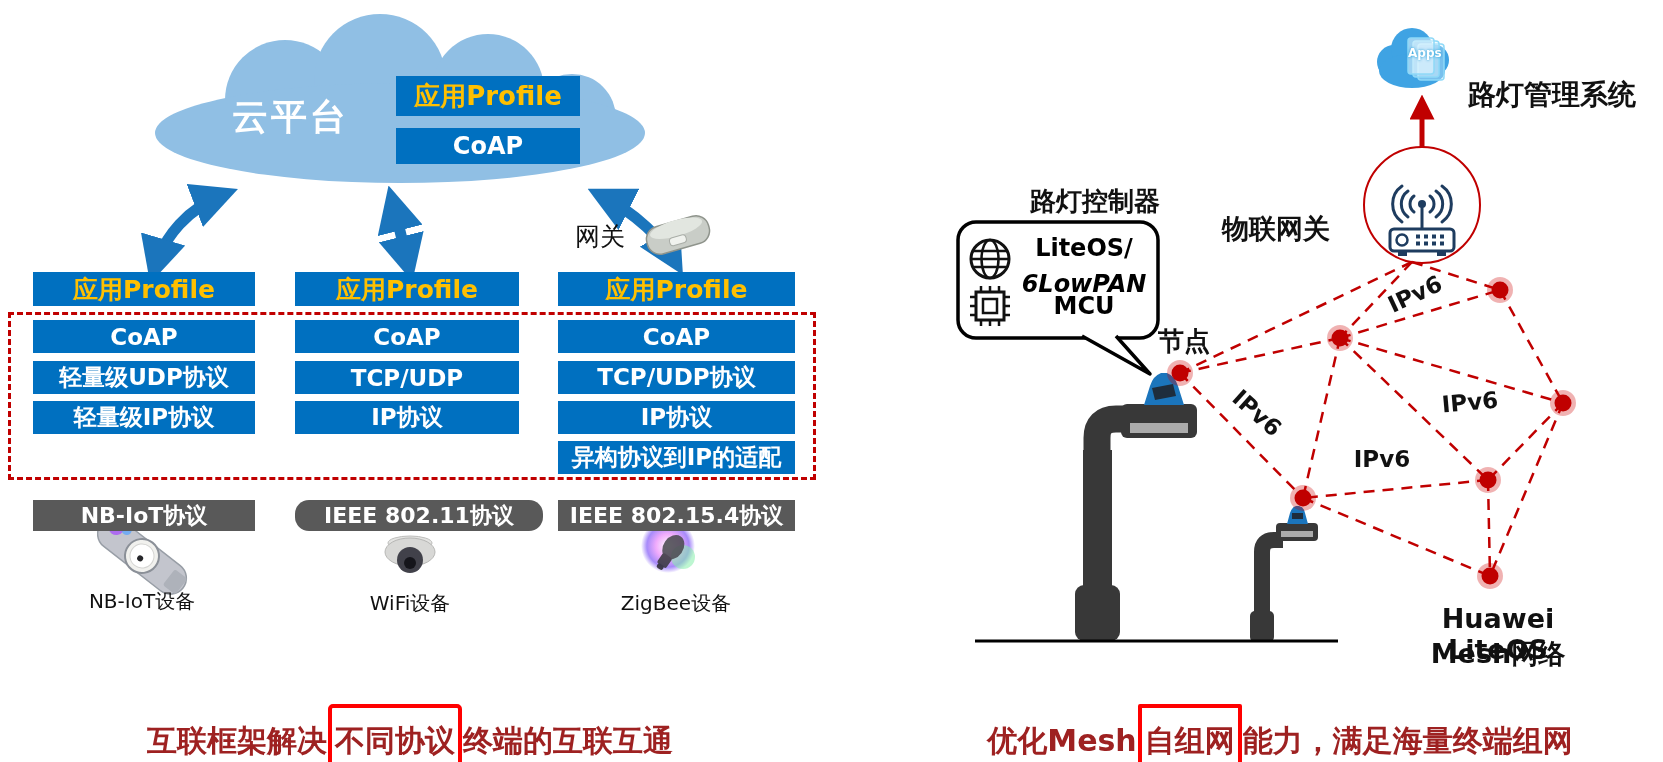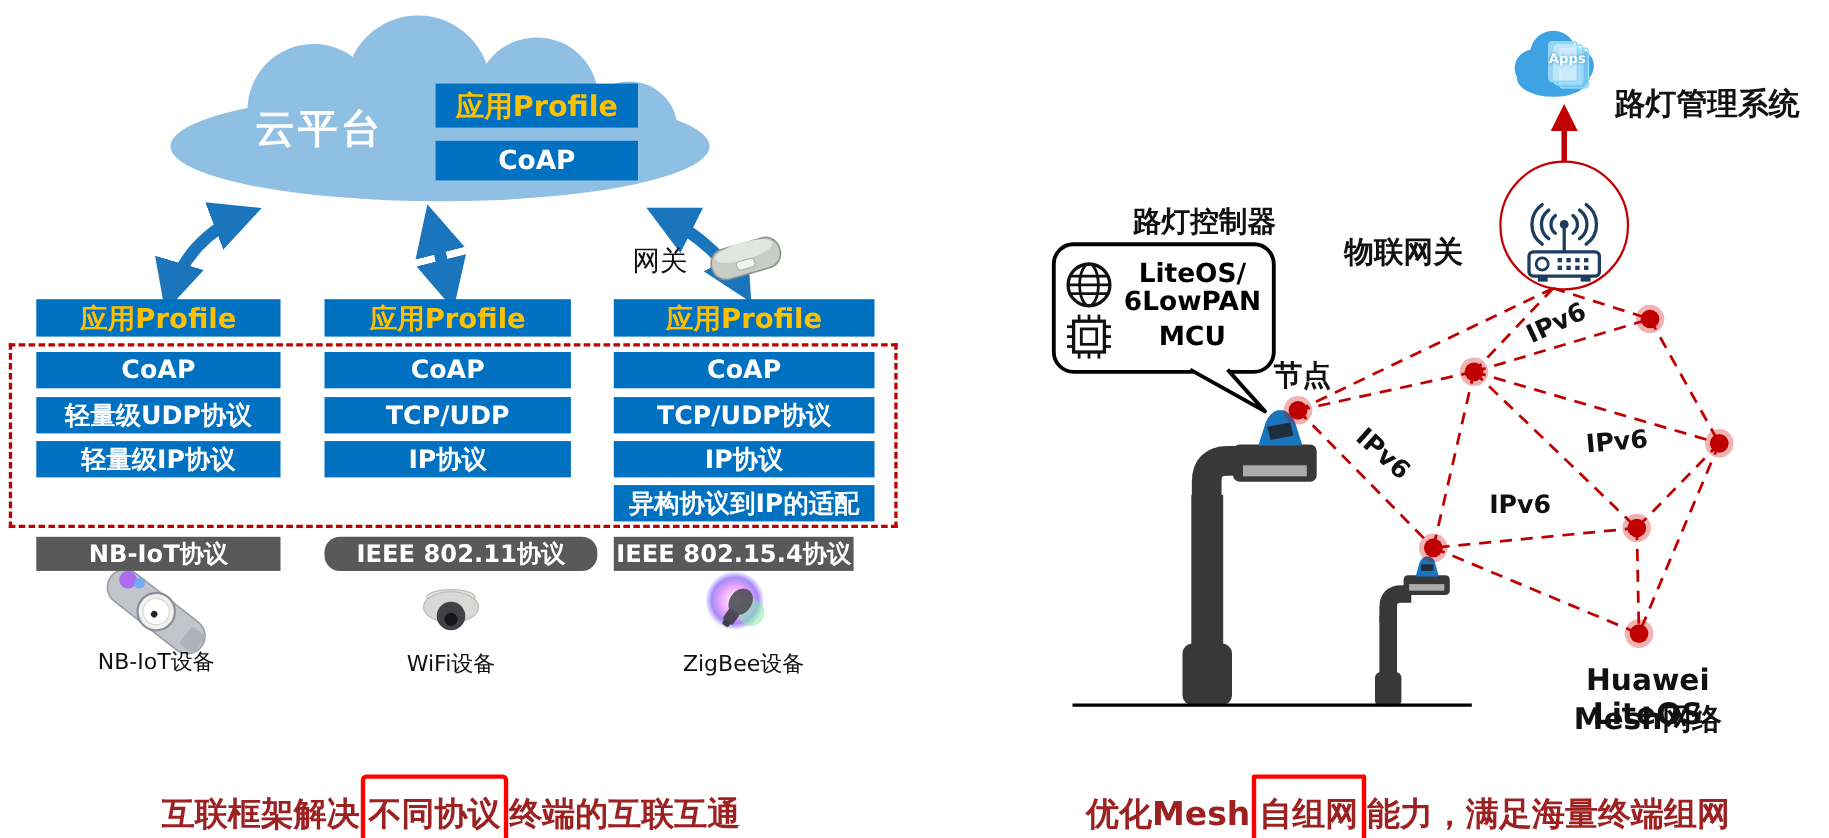--- a/index.html
+++ b/index.html
@@ -3,21 +3,21 @@
 <meta charset="utf-8">
 <style>
   html,body{margin:0;padding:0;background:#fff;}
   .stage{position:relative;width:1663px;height:762px;background:#fff;overflow:hidden;
          font-family:"DejaVu Sans","Liberation Sans",sans-serif;}
   svg.layer{position:absolute;left:0;top:0;}
   
   .prow{position:absolute;display:flex;align-items:center;justify-content:center;
         background:#0070C0;color:#fff;font-weight:bold;font-size:23px;}
   .prow.title{color:#FFC000;font-size:25px;}
-  .prow.mac{background:#595959;font-size:22px;}
+  .prow.mac{background:#595959;font-size:22px;margin-top:12px;}
   .cloudbox{position:absolute;display:flex;align-items:center;justify-content:center;
         background:#0070C0;color:#fff;font-weight:bold;}
   .lbl{position:absolute;color:#111;font-weight:bold;}
   .devlbl{position:absolute;color:#111;font-size:20px;text-align:center;}
   .caption{position:absolute;top:704px;text-align:center;color:#9E2121;font-weight:bold;
            font-size:30px;line-height:52px;white-space:nowrap;}
   .hlbox{display:inline-block;border:4px solid #FF0000;border-radius:5px;
          padding:7px 3px 4px 3px;margin:0 1px;}
   .ipv6{position:absolute;width:64px;text-align:center;color:#111;
         font-weight:bold;font-size:23px;}
@@ -263,37 +263,37 @@
   <div class="prow" style="left:295px;top:361px;width:224px;height:33px;">TCP/UDP</div>
   <div class="prow" style="left:295px;top:401px;width:224px;height:33px;">IP协议</div>
   <div class="prow mac" style="left:295px;top:488px;width:248px;height:31px;border-radius:14px;">IEEE 802.11协议</div>
   <div class="devlbl" style="left:310px;top:590px;width:200px;">WiFi设备</div>
 
   <div class="prow title" style="left:558px;top:272px;width:237px;height:34px;">应用Profile</div>
   <div class="prow" style="left:558px;top:320px;width:237px;height:33px;">CoAP</div>
   <div class="prow" style="left:558px;top:361px;width:237px;height:33px;">TCP/UDP协议</div>
   <div class="prow" style="left:558px;top:401px;width:237px;height:33px;">IP协议</div>
   <div class="prow" style="left:558px;top:441px;width:237px;height:33px;">异构协议到IP的适配</div>
-  <div class="prow mac" style="left:558px;top:488px;width:218px;height:31px;">IEEE 802.15.4协议</div>
+  <div class="prow mac" style="left:558px;top:488px;width:237px;height:31px;">IEEE 802.15.4协议</div>
   <div class="devlbl" style="left:576px;top:590px;width:200px;">ZigBee设备</div>
 
   <div class="caption" style="left:100px;width:620px;">
     <span>互联框架解决</span><span class="hlbox">不同协议</span><span>终端的互联互通</span>
   </div>
 
   <div class="apps-txt">Apps</div>
 
   <div class="lbl" style="left:1468px;top:76px;font-size:28px;">路灯管理系统</div>
 
   <div class="lbl" style="left:1222px;top:211px;font-size:27px;">物联网关</div>
 
   <div class="lbl" style="left:960px;top:184px;width:200px;text-align:right;font-size:26px;">路灯控制器</div>
 
   <div class="bubble-line" style="top:234px;">LiteOS/</div>
-  <div class="bubble-line" style="top:260px;">6LowPAN</div>
+  <div class="bubble-line" style="top:270px;font-style:italic;">6LowPAN</div>
   <div class="bubble-line" style="top:292px;">MCU</div>
 
   <div class="lbl" style="left:1158px;top:324px;font-size:26px;">节点</div>
 
   <div class="ipv6" style="left:1383px;top:281px;transform:rotate(-25deg);">IPv6</div>
   <div class="ipv6" style="left:1225px;top:400px;transform:rotate(42deg);">IPv6</div>
   <div class="ipv6" style="left:1438px;top:389px;transform:rotate(-5deg);">IPv6</div>
   <div class="ipv6" style="left:1350px;top:446px;">IPv6</div>
 
   <div class="lbl" style="left:1388px;top:636px;width:220px;text-align:center;font-size:27px;">Mesh网络</div>

